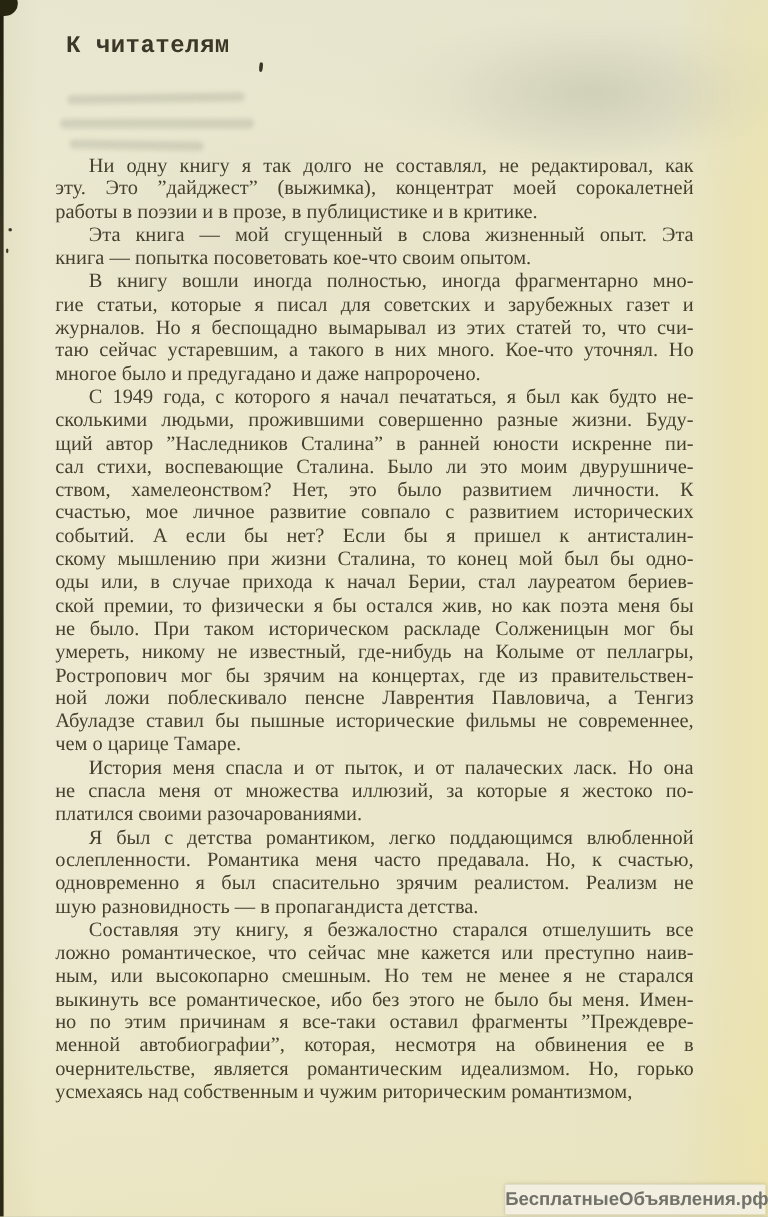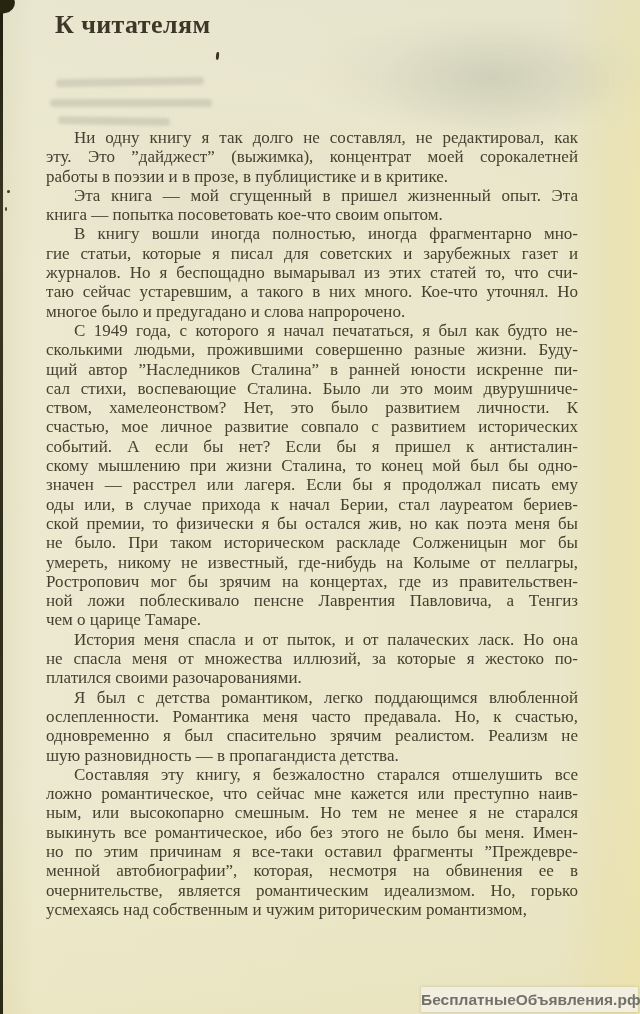--- a/index.html
+++ b/index.html
@@ -43,24 +43,24 @@
   .ghost-1 { left: 56px; top: 78px;  width: 148px; transform: rotate(-1deg); }
   .ghost-2 { left: 50px; top: 99px;  width: 162px; }
   .ghost-3 { left: 58px; top: 117px; width: 112px; transform: rotate(1deg); }
   .smudge {
     position: absolute; left: 375px; top: 28px; width: 240px; height: 105px;
     background: radial-gradient(ellipse at 50% 50%, rgba(152,158,144,0.16), rgba(152,158,144,0) 70%);
     filter: blur(4px);
   }
 
   .title {
-    position: absolute; left: 55px; top: 10px; margin: 0;
-    font-size: 26px; font-weight: bold; color: #3c3729;
+    position: absolute; left: 55px; top: 27px; margin: 0;
+    font-size: 20px; font-weight: bold; color: #3c3729;
     letter-spacing: 0.4px;
-    font-family: Liberation Serif, serif;
+    font-family: Liberation Mono, monospace;
   }
   .ink-mark {
     position: absolute; left: 216px; top: 52px; width: 3px; height: 8px;
     background: #3a3526; border-radius: 45% 45% 60% 60%;
     transform: rotate(6deg);
   }
 
   .body-text {
     position: absolute; left: 46px; top: 128px; width: 532px;
     color: #45402f;
@@ -97,42 +97,42 @@
   <div class="ghost ghost-2"></div>
   <div class="ghost ghost-3"></div>
 
   <h1 class="title">К читателям</h1>
   <span class="ink-mark"></span>
 
   <div class="body-text" id="body-text">
       <div class="line indent">Ни одну книгу я так долго не составлял, не редактировал, как</div>
       <div class="line">эту. Это ”дайджест” (выжимка), концентрат моей сорокалетней</div>
       <div class="line final">работы в поэзии и в прозе, в публицистике и в критике.</div>
-      <div class="line indent">Эта книга — мой сгущенный в пришел жизненный опыт. Эта</div>
+      <div class="line indent">Эта книга — мой сгущенный в слова жизненный опыт. Эта</div>
       <div class="line final">книга — попытка посоветовать кое-что своим опытом.</div>
       <div class="line indent">В книгу вошли иногда полностью, иногда фрагментарно мно-</div>
       <div class="line">гие статьи, которые я писал для советских и зарубежных газет и</div>
       <div class="line">журналов. Но я беспощадно вымарывал из этих статей то, что счи-</div>
       <div class="line">таю сейчас устаревшим, а такого в них много. Кое-что уточнял. Но</div>
-      <div class="line final">многое было и предугадано и слова напророчено.</div>
+      <div class="line final">многое было и предугадано и даже напророчено.</div>
       <div class="line indent">С 1949 года, с которого я начал печататься, я был как будто не-</div>
       <div class="line">сколькими людьми, прожившими совершенно разные жизни. Буду-</div>
       <div class="line">щий автор ”Наследников Сталина” в ранней юности искренне пи-</div>
       <div class="line">сал стихи, воспевающие Сталина. Было ли это моим двурушниче-</div>
       <div class="line">ством, хамелеонством? Нет, это было развитием личности. К</div>
       <div class="line">счастью, мое личное развитие совпало с развитием исторических</div>
       <div class="line">событий. А если бы нет? Если бы я пришел к антисталин-</div>
       <div class="line">скому мышлению при жизни Сталина, то конец мой был бы одно-</div>
-      <div class="line">значен — расстрел или лагеря. Если бы я продолжал писать ему</div>
       <div class="line">оды или, в случае прихода к начал Берии, стал лауреатом бериев-</div>
       <div class="line">ской премии, то физически я бы остался жив, но как поэта меня бы</div>
       <div class="line">не было. При таком историческом раскладе Солженицын мог бы</div>
       <div class="line">умереть, никому не известный, где-нибудь на Колыме от пеллагры,</div>
       <div class="line">Ростропович мог бы зрячим на концертах, где из правительствен-</div>
       <div class="line">ной ложи поблескивало пенсне Лаврентия Павловича, а Тенгиз</div>
+      <div class="line">Абуладзе ставил бы пышные исторические фильмы не современнее,</div>
       <div class="line final">чем о царице Тамаре.</div>
       <div class="line indent">История меня спасла и от пыток, и от палаческих ласк. Но она</div>
       <div class="line">не спасла меня от множества иллюзий, за которые я жестоко по-</div>
       <div class="line final">платился своими разочарованиями.</div>
       <div class="line indent">Я был с детства романтиком, легко поддающимся влюбленной</div>
       <div class="line">ослепленности. Романтика меня часто предавала. Но, к счастью,</div>
       <div class="line">одновременно я был спасительно зрячим реалистом. Реализм не</div>
       <div class="line final">шую разновидность — в пропагандиста детства.</div>
       <div class="line indent">Составляя эту книгу, я безжалостно старался отшелушить все</div>
       <div class="line">ложно романтическое, что сейчас мне кажется или преступно наив-</div>

